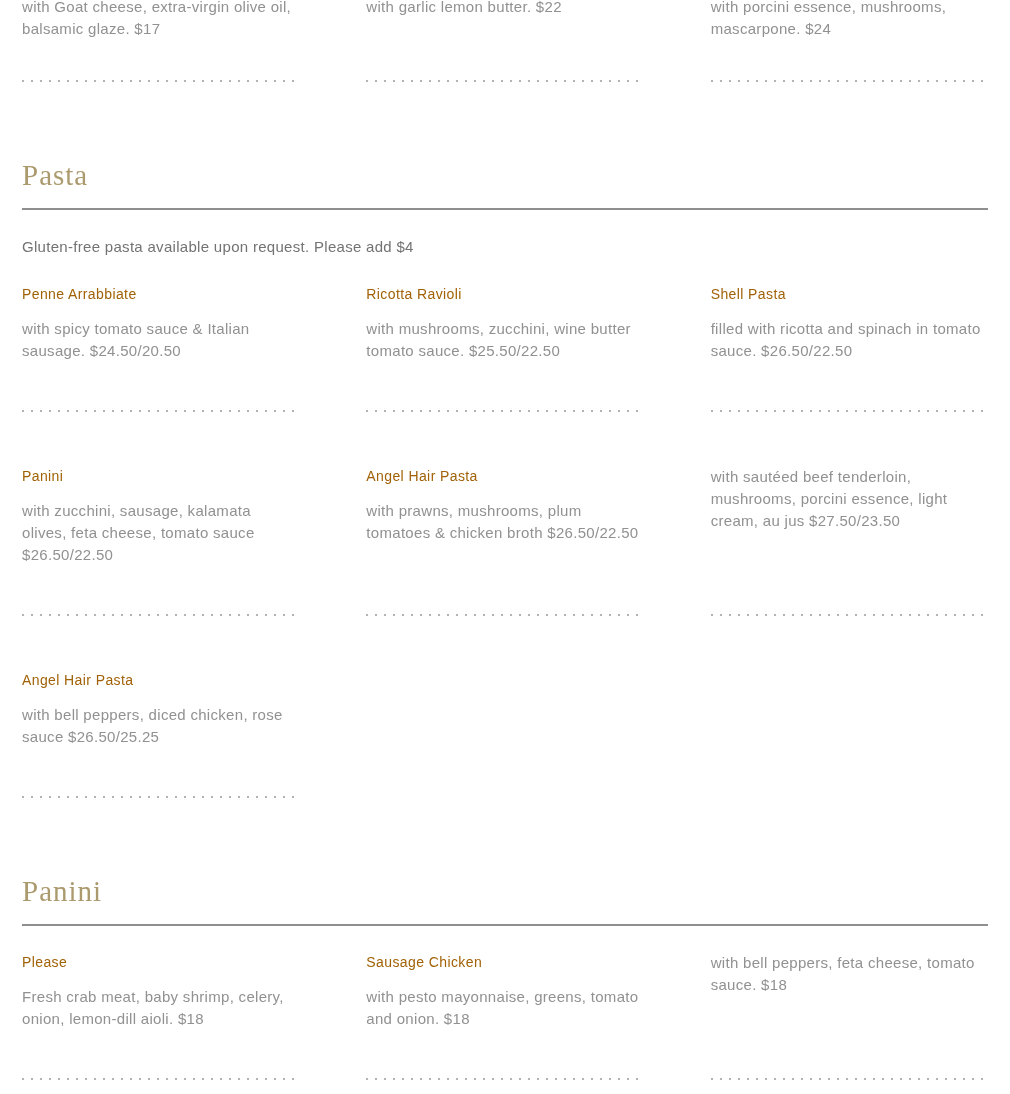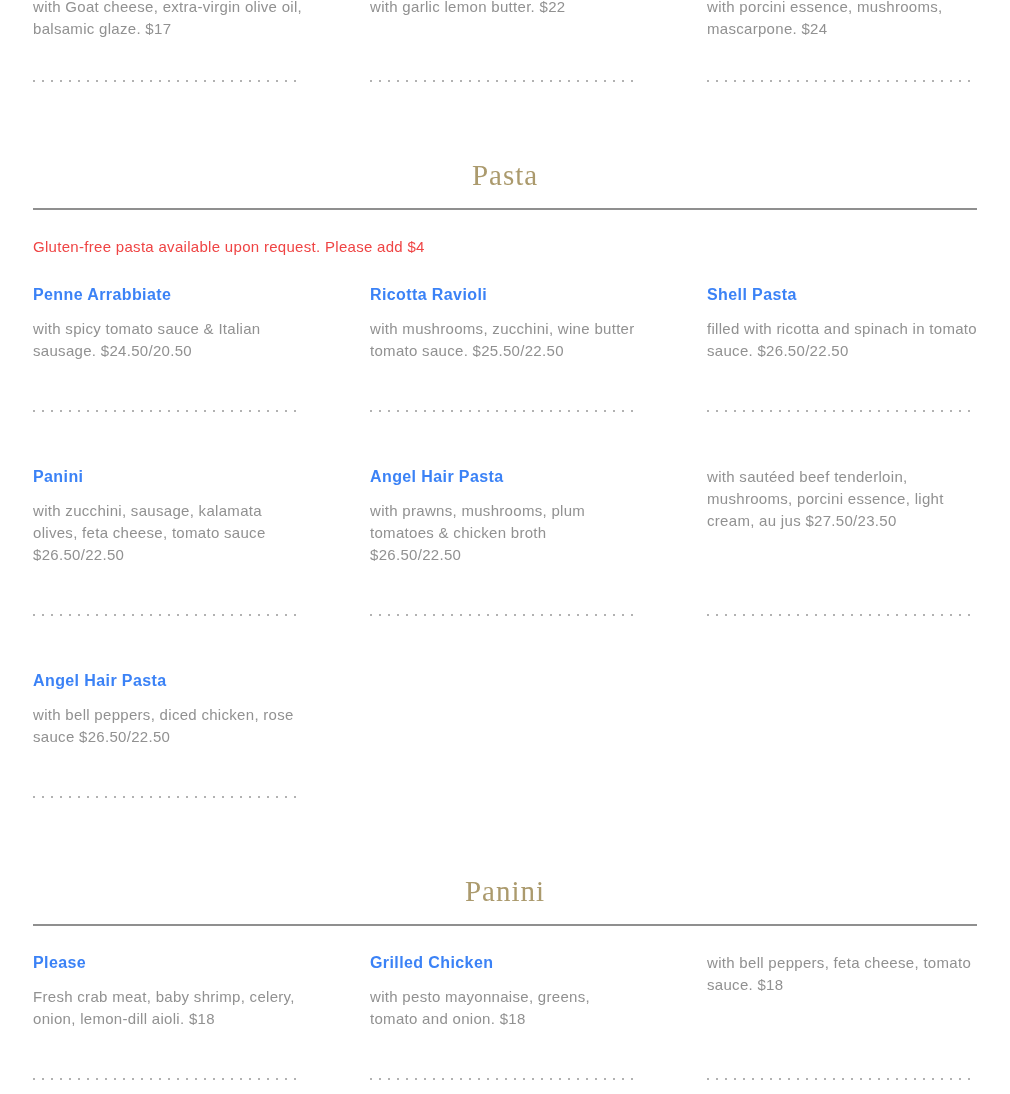--- a/index.html
+++ b/index.html
@@ -7,38 +7,38 @@
   body {
     width: 1010px;
     height: 1094px;
     overflow: hidden;
     background: #ffffff;
     font-family: "Liberation Sans", sans-serif;
   }
   .page {
     width: 1010px;
     height: 1094px;
-    padding: 0 33px;
+    padding: 0 22px;
     overflow: hidden;
   }
   
   .menu-grid {
     display: grid;
     grid-template-columns: repeat(3, 1fr);
     column-gap: 67px;
     row-gap: 54px;
   }
   .cell {
     display: flex;
     flex-direction: column;
   }
   .item-title {
-    font-size: 16px;
-    font-weight: 700;
-    color: #3b82f6;
+    font-size: 14px;
+    font-weight: 400;
+    color: #a16207;
     letter-spacing: 0.4px;
     line-height: 21px;
     margin: 0 0 13px 0;
   }
   .item-desc {
     font-size: 15px;
     font-weight: 300;
     color: #919191;
     letter-spacing: 0.3px;
     line-height: 22px;
@@ -58,33 +58,33 @@
   .top-partial { margin-top: -4px; }
   .top-partial .dots { padding-top: 40px; }
   
   .section { margin-top: 76px; }
   .section-title {
     font-family: "Liberation Serif", serif;
     font-weight: 400;
     font-size: 29px;
     line-height: 34px;
     color: #ab9a6d;
-    text-align: center;
+    text-align: left;
     letter-spacing: 1px;
     margin: 0;
   }
   .rule {
     border: none;
     border-top: 2px solid #8f8f8f;
     margin: 16px 0 0 0;
   }
   .section-note {
     font-size: 15px;
     font-weight: 300;
-    color: #ef4444;
+    color: #737373;
     letter-spacing: 0.3px;
     line-height: 22px;
     margin: 26px 0 0 0;
   }
   .section .menu-grid { margin-top: 26px; }
 </style>
 </head>
 <body>
 
 <div class="page">
@@ -134,40 +134,40 @@
         <h3 class="item-title">Angel Hair Pasta</h3>
         <p class="item-desc">with prawns, mushrooms, plum tomatoes &amp; chicken broth $26.50/22.50</p>
         <div class="dots"></div>
       </div>
       <div class="cell">
         <p class="item-desc">with sautéed beef tenderloin, mushrooms, porcini essence, light cream, au jus $27.50/23.50</p>
         <div class="dots"></div>
       </div>
       <div class="cell">
         <h3 class="item-title">Angel Hair Pasta</h3>
-        <p class="item-desc">with bell peppers, diced chicken, rose sauce $26.50/22.50</p>
+        <p class="item-desc">with bell peppers, diced chicken, rose sauce $26.50/25.25</p>
         <div class="dots"></div>
       </div>
       <div class="cell"></div>
       <div class="cell"></div>
     </div>
   </div>
 
   <div class="section">
     <h2 class="section-title">Panini</h2>
     <hr class="rule">
 
     <div class="menu-grid">
       <div class="cell">
         <h3 class="item-title">Please</h3>
         <p class="item-desc">Fresh crab meat, baby shrimp, celery, onion, lemon-dill aioli. $18</p>
         <div class="dots"></div>
       </div>
       <div class="cell">
-        <h3 class="item-title">Grilled Chicken</h3>
+        <h3 class="item-title">Sausage Chicken</h3>
         <p class="item-desc">with pesto mayonnaise, greens, tomato and onion. $18</p>
         <div class="dots"></div>
       </div>
       <div class="cell">
         <p class="item-desc">with bell peppers, feta cheese, tomato sauce. $18</p>
         <div class="dots"></div>
       </div>
     </div>
   </div>
 

